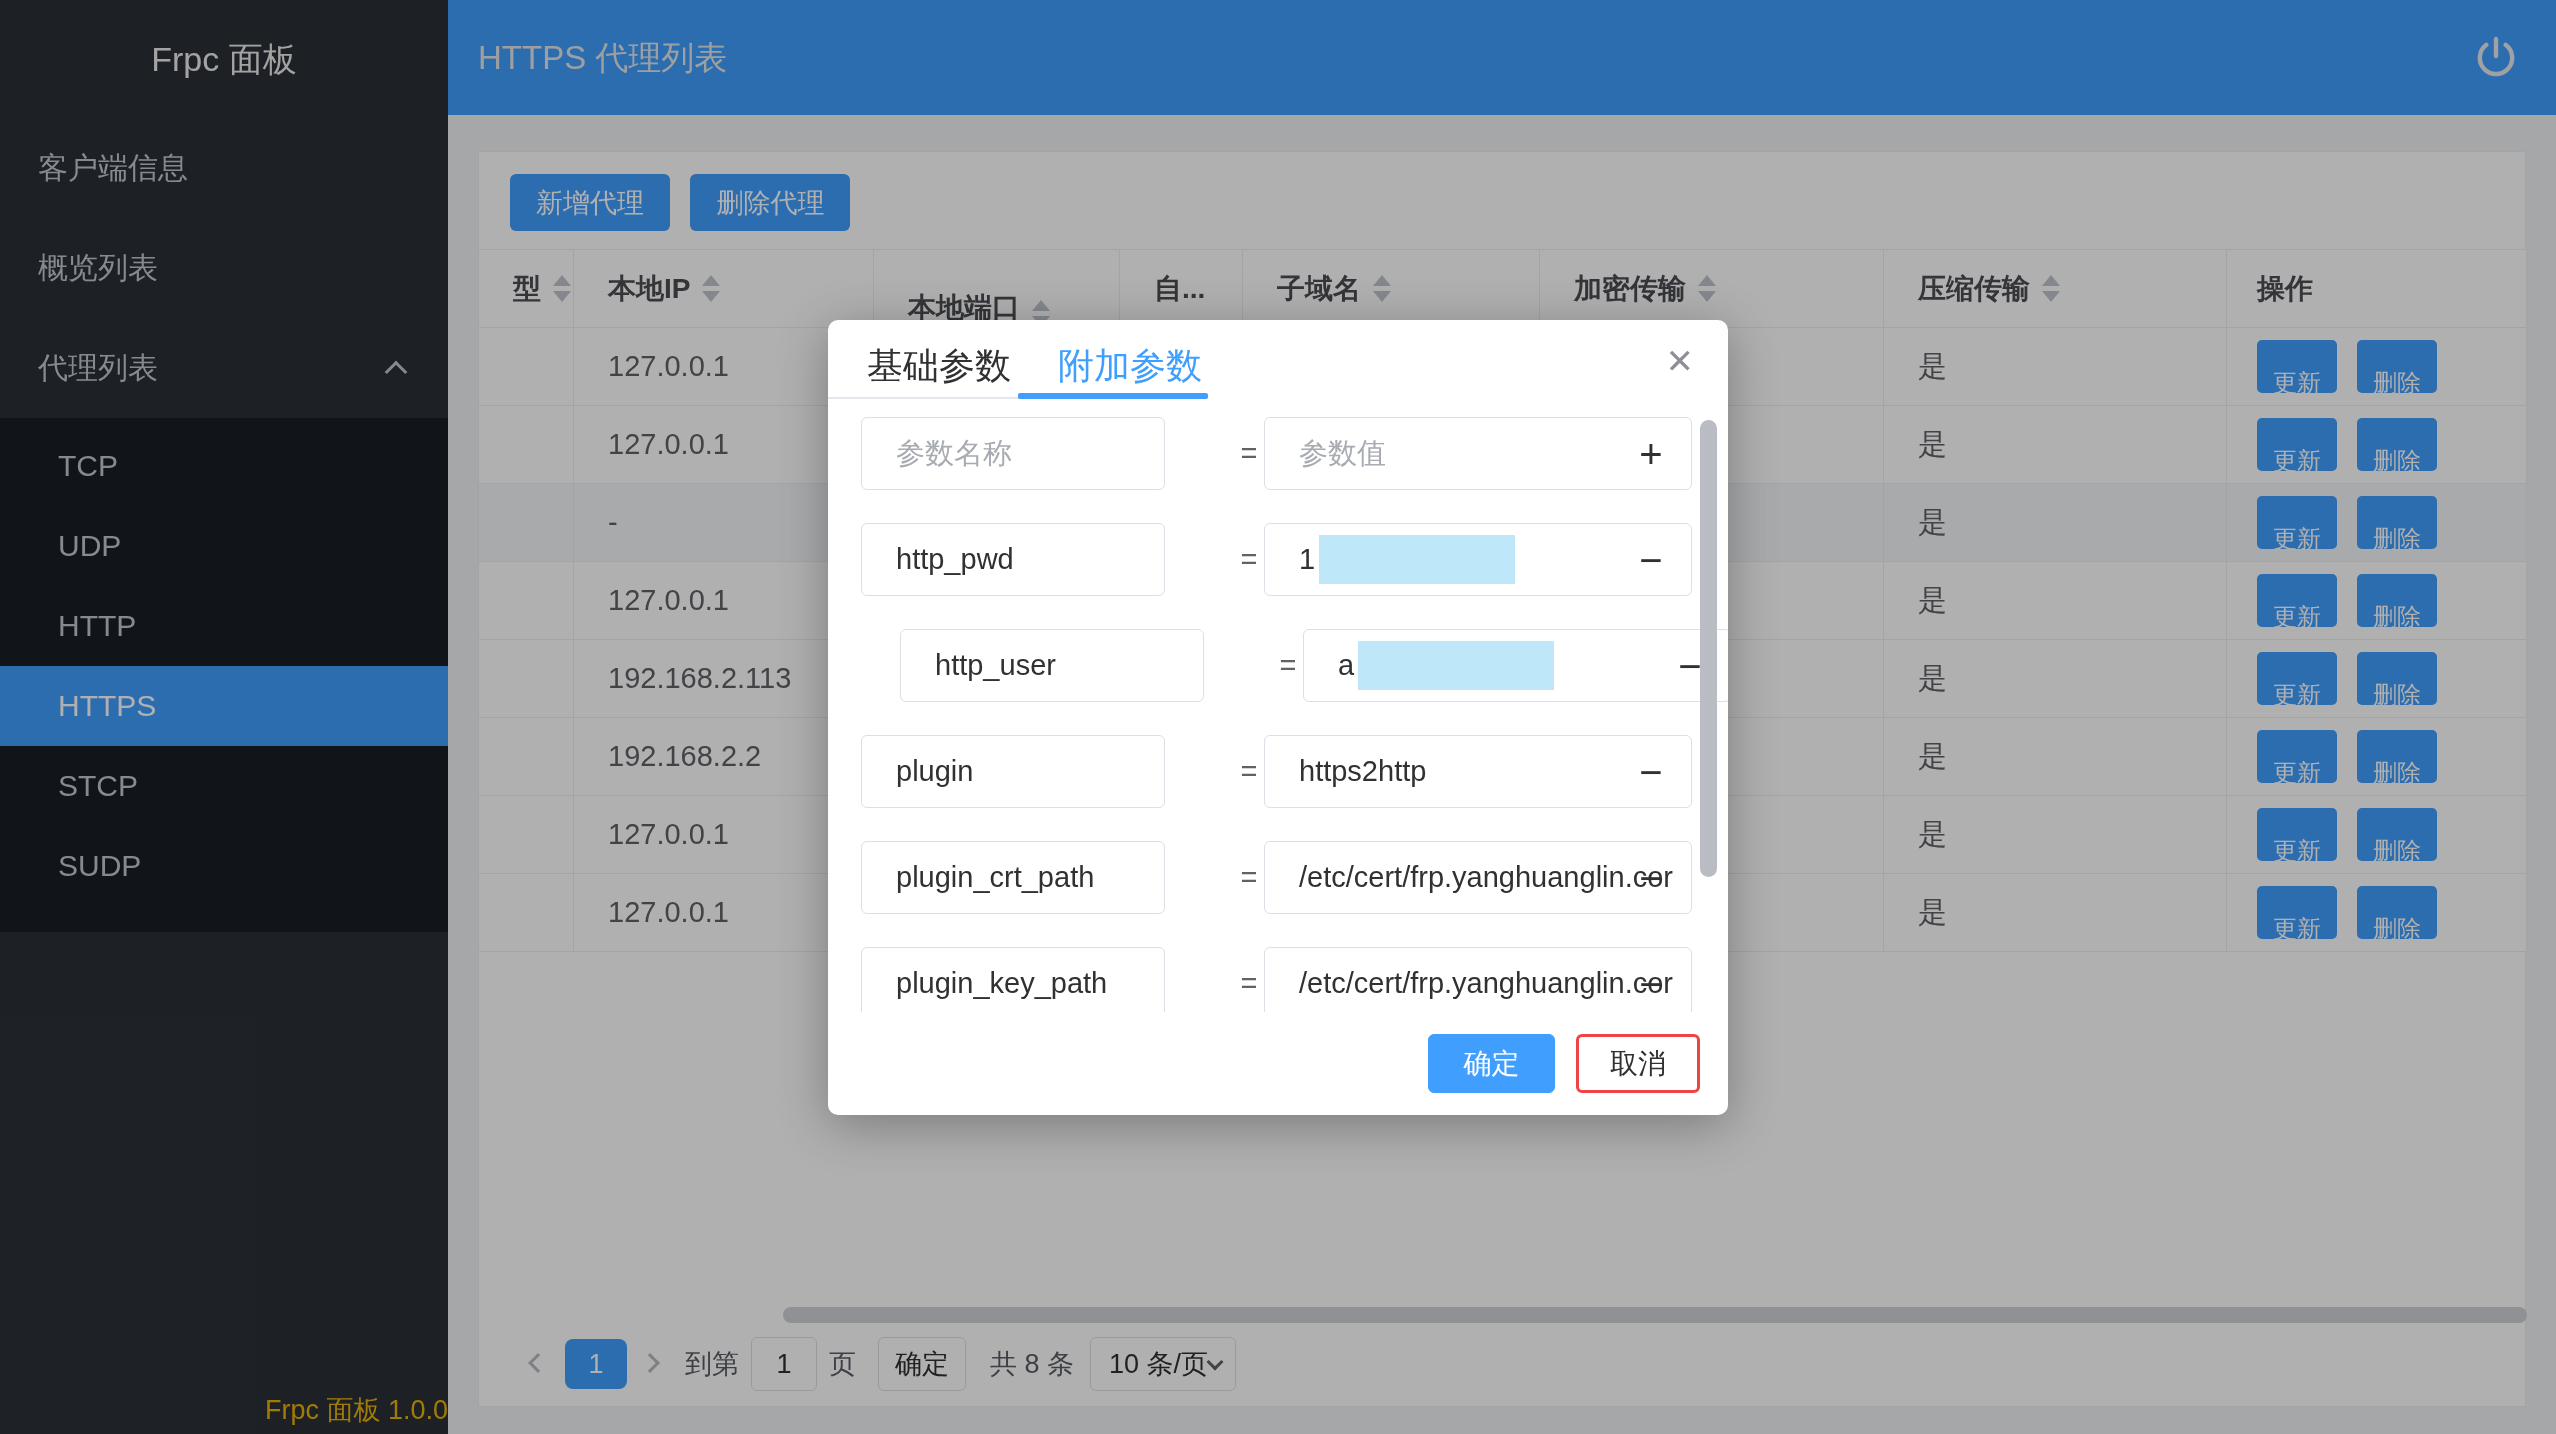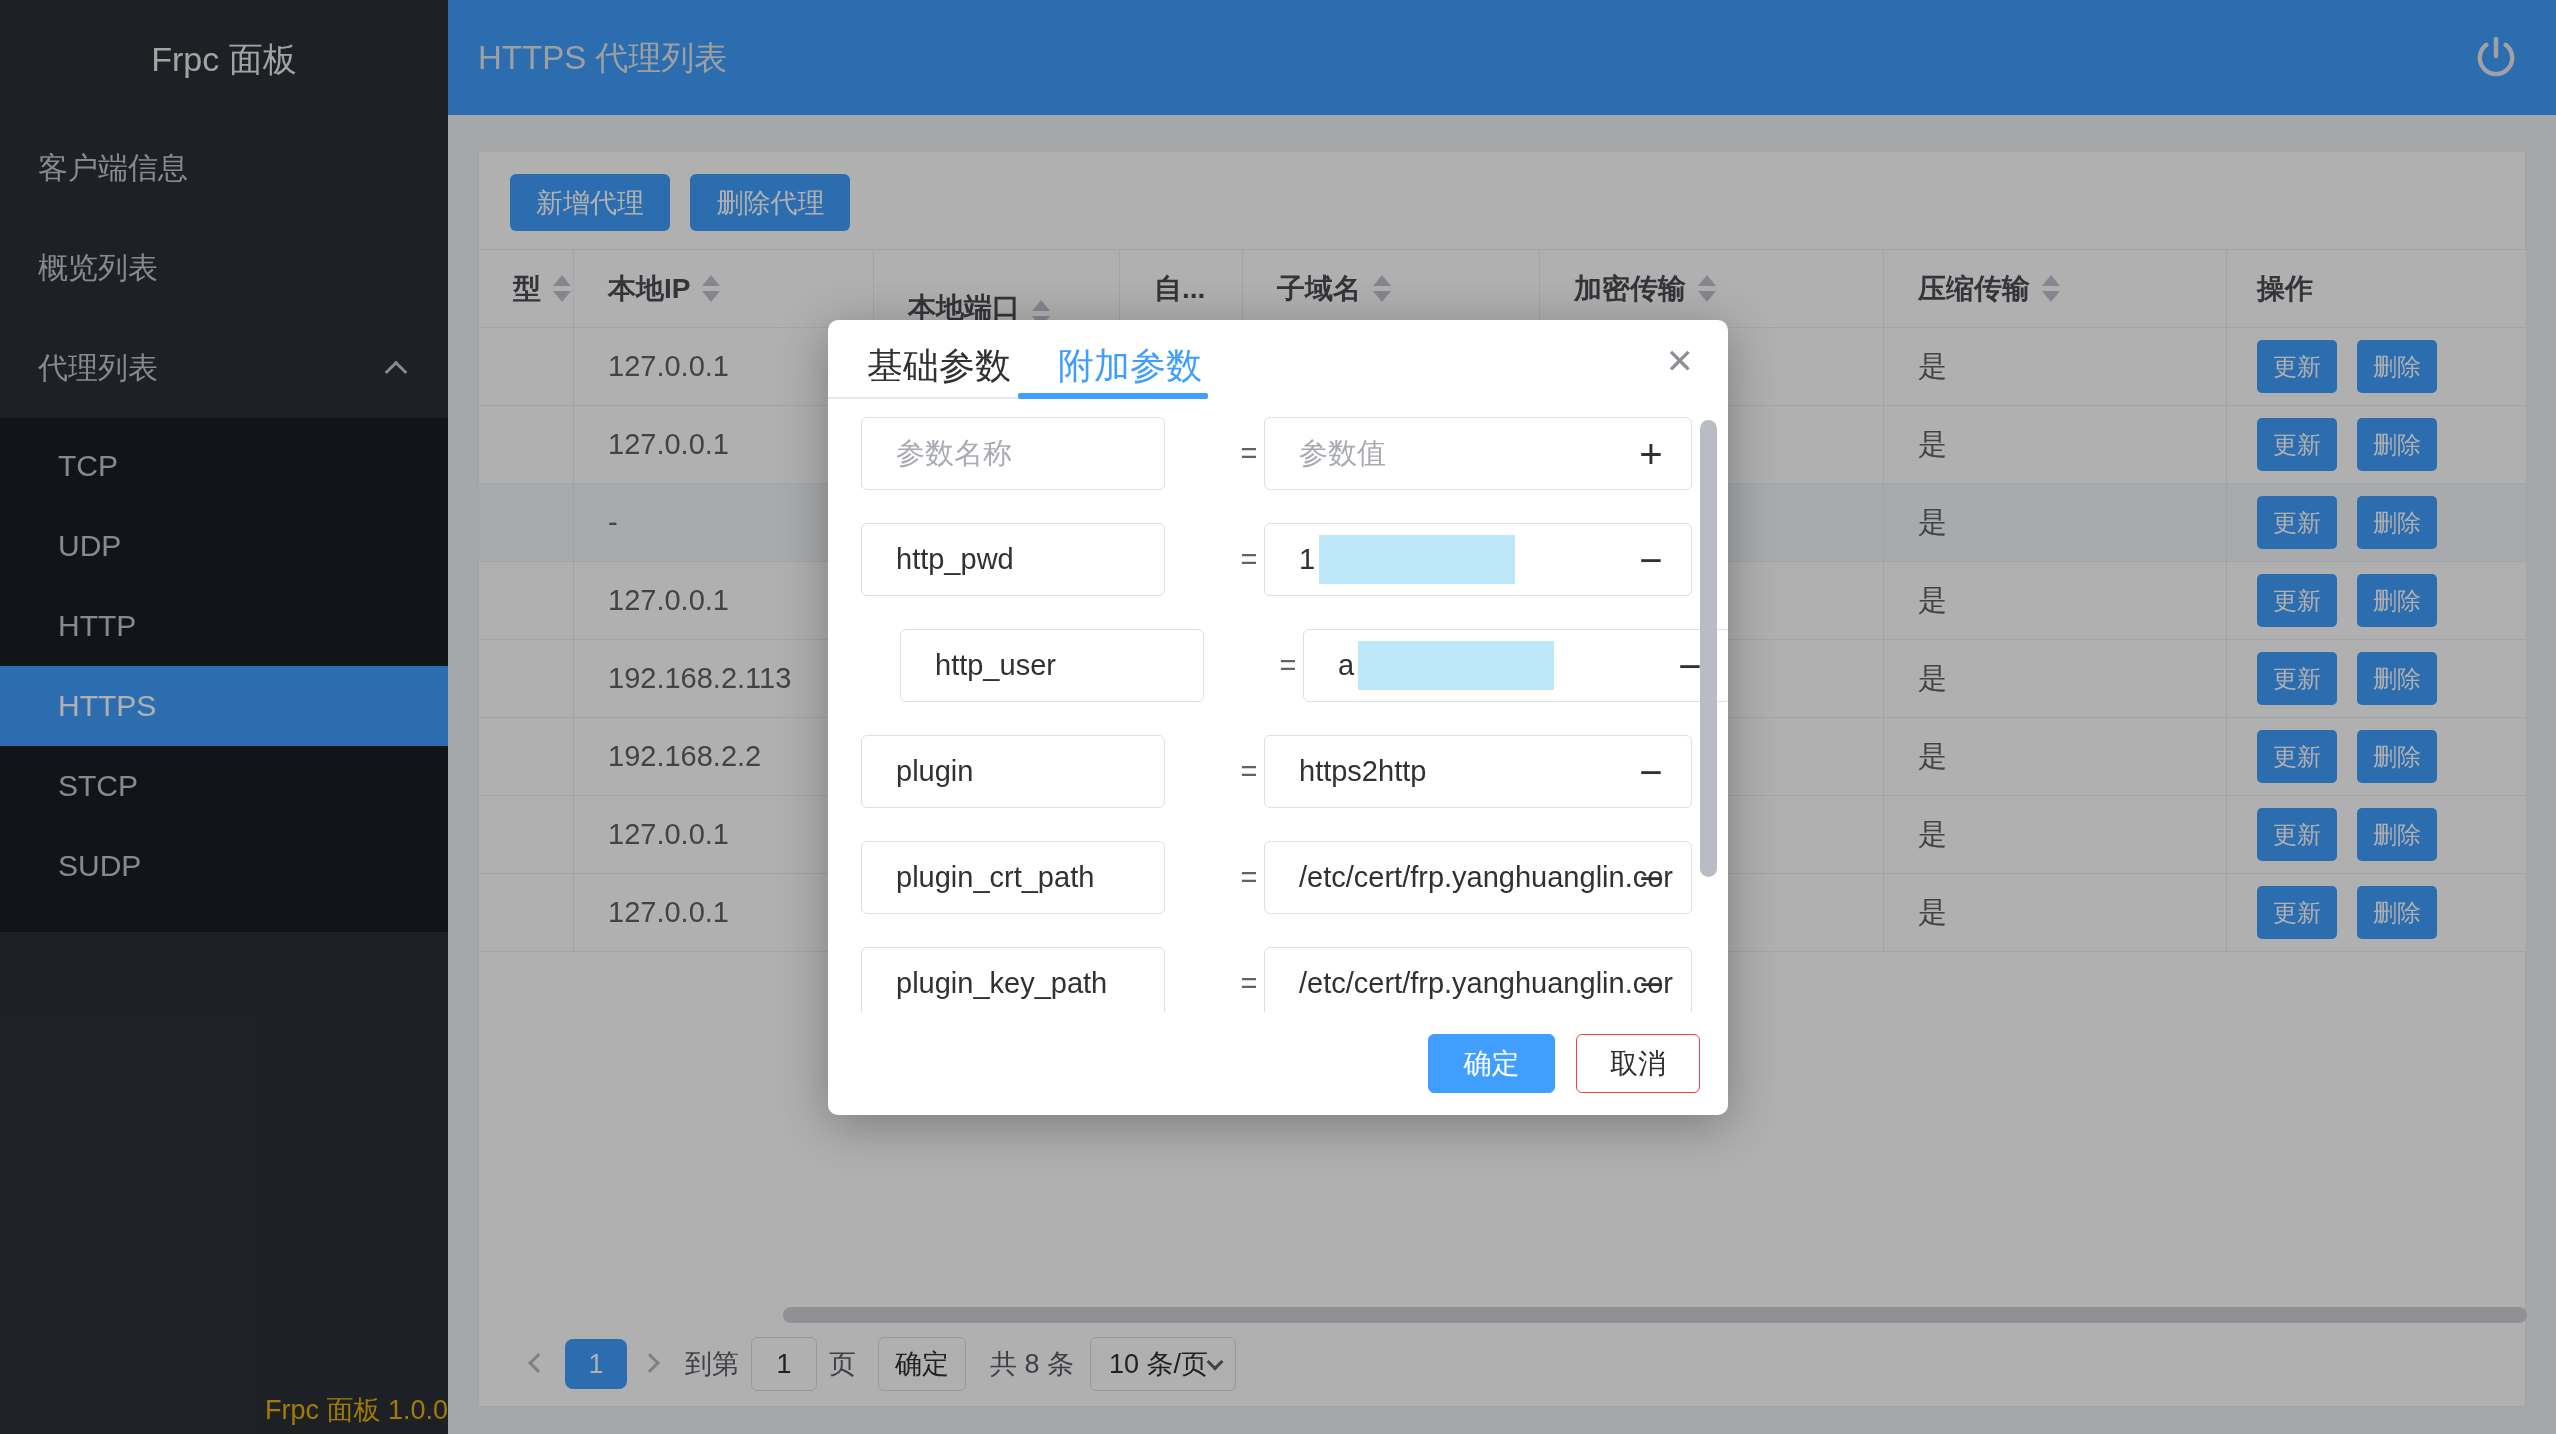--- a/index.html
+++ b/index.html
@@ -31,21 +31,21 @@
   
   .tbl { width:2048px; border-top:1px solid #ebeef5; }
   .tbl-row { display:flex; height:78px; border-bottom:1px solid #ebeef5; background:#fff; }
   .tbl-row.hover { background:#f5f7fa; }
   .tbl-cell { border-right:1px solid #ebeef5; padding-left:34px; display:flex; align-items:center; font-size:29px; color:#606266; overflow:hidden; white-space:nowrap; }
   .tbl-head .tbl-cell { font-weight:bold; color:#4a4d52; font-size:28px; }
   .c1{width:95px;} .c2{width:300px;} .c3{width:246px;align-items:flex-end;} .c4{width:123px;} .c5{width:297px;} .c6{width:344px;} .c7{width:343px;} .c8{width:300px;padding-left:30px;}
   .sort-caret { display:inline-flex; flex-direction:column; margin-left:12px; }
   .sort-caret .up { width:0; height:0; border-left:9px solid transparent; border-right:9px solid transparent; border-bottom:11px solid #c0c4cc; margin-bottom:5px; }
   .sort-caret .down { width:0; height:0; border-left:9px solid transparent; border-right:9px solid transparent; border-top:11px solid #c0c4cc; }
-  .btn-row { display:inline-block; background:#409EFF; color:#fff; border:none; border-radius:5px; font-size:24px; height:53px; line-height:53px; padding:0 16px; margin-right:20px; cursor:pointer; font-family:inherit; }
+  .btn-row { display:inline-block; background:#409EFF; color:#fff; border:none; border-radius:5px; font-size:24px; height:53px; line-height:53px; padding:16px 16px; margin-right:20px; cursor:pointer; font-family:inherit; }
 
   
   .hscroll-thumb { position:absolute; left:304px; top:1155px; width:1744px; height:16px; border-radius:8px; background:#cfd2d7; cursor:pointer; }
 
   
   .pagination { position:absolute; left:40px; top:1184px; height:56px; display:flex; align-items:center; font-size:27px; color:#5a5e66; }
   .pg-arrow { width:36px; height:56px; position:relative; cursor:pointer; }
   .pg-arrow span { position:absolute; top:20px; width:14px; height:14px; border-top:3px solid #b6bac1; border-right:3px solid #b6bac1; }
   .pg-arrow.prev span { left:12px; transform:rotate(-135deg); }
   .pg-arrow.next span { left:6px; transform:rotate(45deg); }
@@ -75,21 +75,21 @@
   .pfield { position:absolute; top:0; height:73px; border:1px solid #dcdfe6; border-radius:6px; display:flex; align-items:center; padding-left:34px; font-size:29px; color:#303133; white-space:nowrap; overflow:hidden; }
   .pname { left:33px; width:304px; }
   .pval  { left:436px; width:428px; padding-right:70px; }
   .peq { position:absolute; left:403px; top:0; width:36px; height:73px; line-height:73px; text-align:center; font-size:29px; color:#606266; }
   .placeholder { color:#a8abb2; }
   .pact { position:absolute; right:20px; top:14px; width:40px; height:45px; line-height:45px; text-align:center; font-size:40px; font-weight:300; color:#303133; cursor:pointer; }
   .redact { display:inline-block; width:196px; height:49px; background:#bfe7fa; margin-left:4px; }
   .modal-scroll-thumb { position:absolute; right:11px; top:100px; width:17px; height:457px; background:#b9bcc2; border-radius:9px; cursor:pointer; }
   .modal-footer-btn { position:absolute; top:714px; height:59px; border-radius:6px; font-size:28px; cursor:pointer; font-family:inherit; }
   .btn-ok { left:600px; width:127px; background:#409EFF; border:1px solid #409EFF; color:#fff; }
-  .btn-cancel { left:748px; width:124px; background:#fff; border:1px solid #ef4444; color:#303133; }
+  .btn-cancel { left:748px; width:124px; background:#fff; border:3px solid #ef4444; color:#303133; }
 </style>
 </head>
 <body>
 
 <div class="app">
 
   <div class="sidebar">
     <div class="sidebar-title">Frpc 面板</div>
     <div class="menu-item">
       <span>客户端信息</span>

